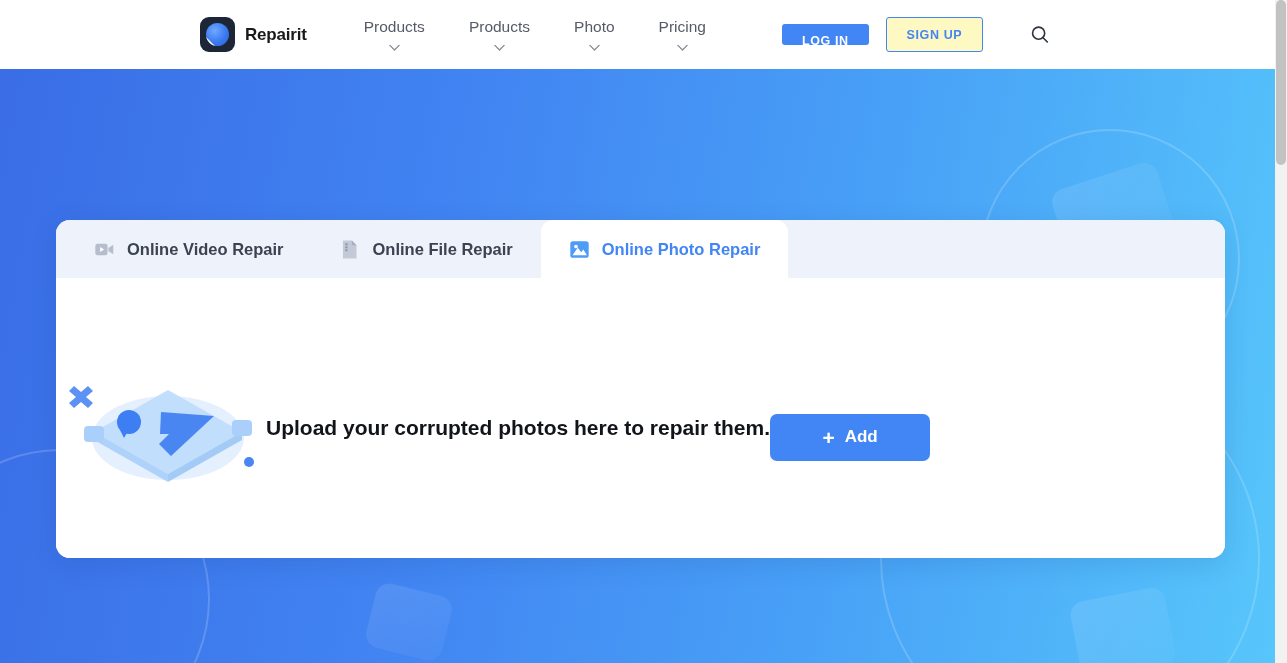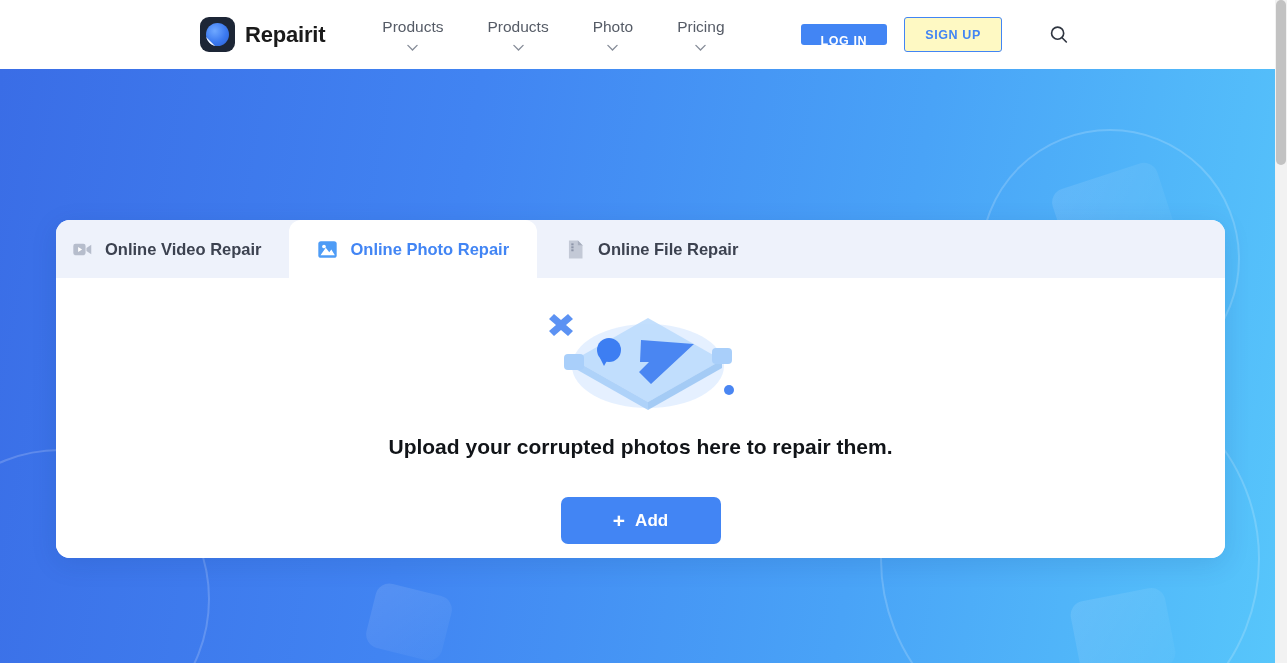--- a/index.html
+++ b/index.html
@@ -26,21 +26,21 @@
     width: 23px; height: 23px; border-radius: 50%;
     background: radial-gradient(circle at 38% 34%, #6fa8ff 0%, #3b79f0 55%, #2b5fd0 100%);
     position: relative; overflow: hidden;
   }
   .brand-logo .ring::after {
     content: ""; position: absolute; left: -3px; bottom: -3px;
     width: 15px; height: 15px; background: #ffffff;
     clip-path: polygon(0 100%, 100% 100%, 0 0);
   }
   .brand-name {
-    margin-left: 10px; font-size: 22px; font-weight: bold;
+    margin-left: 10px; font-size: 17px; font-weight: bold;
     color: #1a1a1a; letter-spacing: -0.2px;
   }
 
   .nav-links { display: flex; align-items: center; margin-left: 57px; }
   .nav-item {
     display: flex; align-items: center; gap: 8px;
     font-size: 15.5px; color: #555b66; margin-right: 44px;
     cursor: pointer; white-space: nowrap; flex-direction: column;
   }
   .chev { width: 11px; height: 7px; flex: none; }
@@ -100,30 +100,30 @@
     position: absolute; left: 56px; top: 151px; width: 1169px; height: 338px;
     background: #ffffff; border-radius: 14px; overflow: hidden;
     box-shadow: 0 6px 26px rgba(24,60,130,.14);
   }
   .tabs { display: flex; height: 58px; background: #eef2fb; }
   .tab {
     display: flex; align-items: center; gap: 12px; cursor: pointer;
     padding: 0 28px; height: 58px; font-size: 16.5px; font-weight: bold;
     color: #3c4250; background: transparent; position: relative;
   }
-  .tab.first { padding-left: 16px; }
+  .tab.first { padding-left: 38px; }
   .tab.active {
     background: #ffffff; color: #4285f4;
     border-top-left-radius: 12px; border-top-right-radius: 12px;
   }
   .tab-icon { width: 21px; height: 21px; flex: none; display: block; }
 
   .panel-body {
     height: 280px; background: #ffffff;
-    display: flex; flex-direction: column; align-items: center;
+    display: flex; flex-direction: row; align-items: center;
   }
   .illus { width: 210px; height: 115px; margin-top: 22px; position: relative; }
   .upload-text {
     font-size: 21px; font-weight: bold; color: #111418; margin-top: 20px;
   }
   .btn-add {
     margin-top: 38px; width: 160px; height: 47px; border: none;
     background: #4285f4; color: #ffffff; border-radius: 7px; cursor: pointer;
     display: flex; align-items: center; justify-content: center; gap: 10px;
     font-size: 17px; font-weight: bold;
@@ -222,38 +222,38 @@
 
         <div class="tab first">
           <svg class="tab-icon" viewBox="0 0 24 24">
             <rect x="1.5" y="5.5" width="14" height="13" rx="2.4" fill="#b6bdcc"></rect>
             <path d="M16.5 10.2 L22 6.6 v10.8 l-5.5-3.6z" fill="#b6bdcc"></path>
             <path d="M7 9.2 L11.6 12 L7 14.8z" fill="#ffffff"></path>
           </svg>
           <span>Online Video Repair</span>
         </div>
 
-        <div class="tab active">
-          <svg class="tab-icon" viewBox="0 0 24 24">
-            <rect x="1.5" y="2.5" width="21" height="19" rx="3" fill="#4e9cf6"></rect>
-            <circle cx="8" cy="8.6" r="2.1" fill="#ffffff"></circle>
-            <path d="M4 18.5 L10 10 L14 15.2 L16.4 12 L20.4 18.5z" fill="#ffffff"></path>
-          </svg>
-          <span>Online Photo Repair</span>
-        </div>
-
         <div class="tab">
           <svg class="tab-icon" viewBox="0 0 24 24">
             <path d="M4.5 1.8 h10.2 L20 7.2 V22.2 H4.5z" fill="#c3c9d6"></path>
             <path d="M14.7 1.8 L20 7.2 h-5.3z" fill="#a7aebe"></path>
             <rect x="7.2" y="5" width="2.6" height="2.2" fill="#8d95a8"></rect>
             <rect x="7.2" y="8.4" width="2.6" height="2.2" fill="#8d95a8"></rect>
             <rect x="7.2" y="11.8" width="2.6" height="2.2" fill="#8d95a8"></rect>
           </svg>
           <span>Online File Repair</span>
+        </div>
+
+        <div class="tab active">
+          <svg class="tab-icon" viewBox="0 0 24 24">
+            <rect x="1.5" y="2.5" width="21" height="19" rx="3" fill="#4e9cf6"></rect>
+            <circle cx="8" cy="8.6" r="2.1" fill="#ffffff"></circle>
+            <path d="M4 18.5 L10 10 L14 15.2 L16.4 12 L20.4 18.5z" fill="#ffffff"></path>
+          </svg>
+          <span>Online Photo Repair</span>
         </div>
 
       </div>
 
       <div class="panel-body">
 
         <div class="illus">
           <svg viewBox="0 0 210 115" width="210" height="115">
             <ellipse cx="112" cy="66" rx="76" ry="42" fill="#cfe4ff" opacity=".55"></ellipse>
             <path d="M112 18 L186 60 L112 102 L38 60z" fill="#bcdcfd" opacity=".9"></path>

